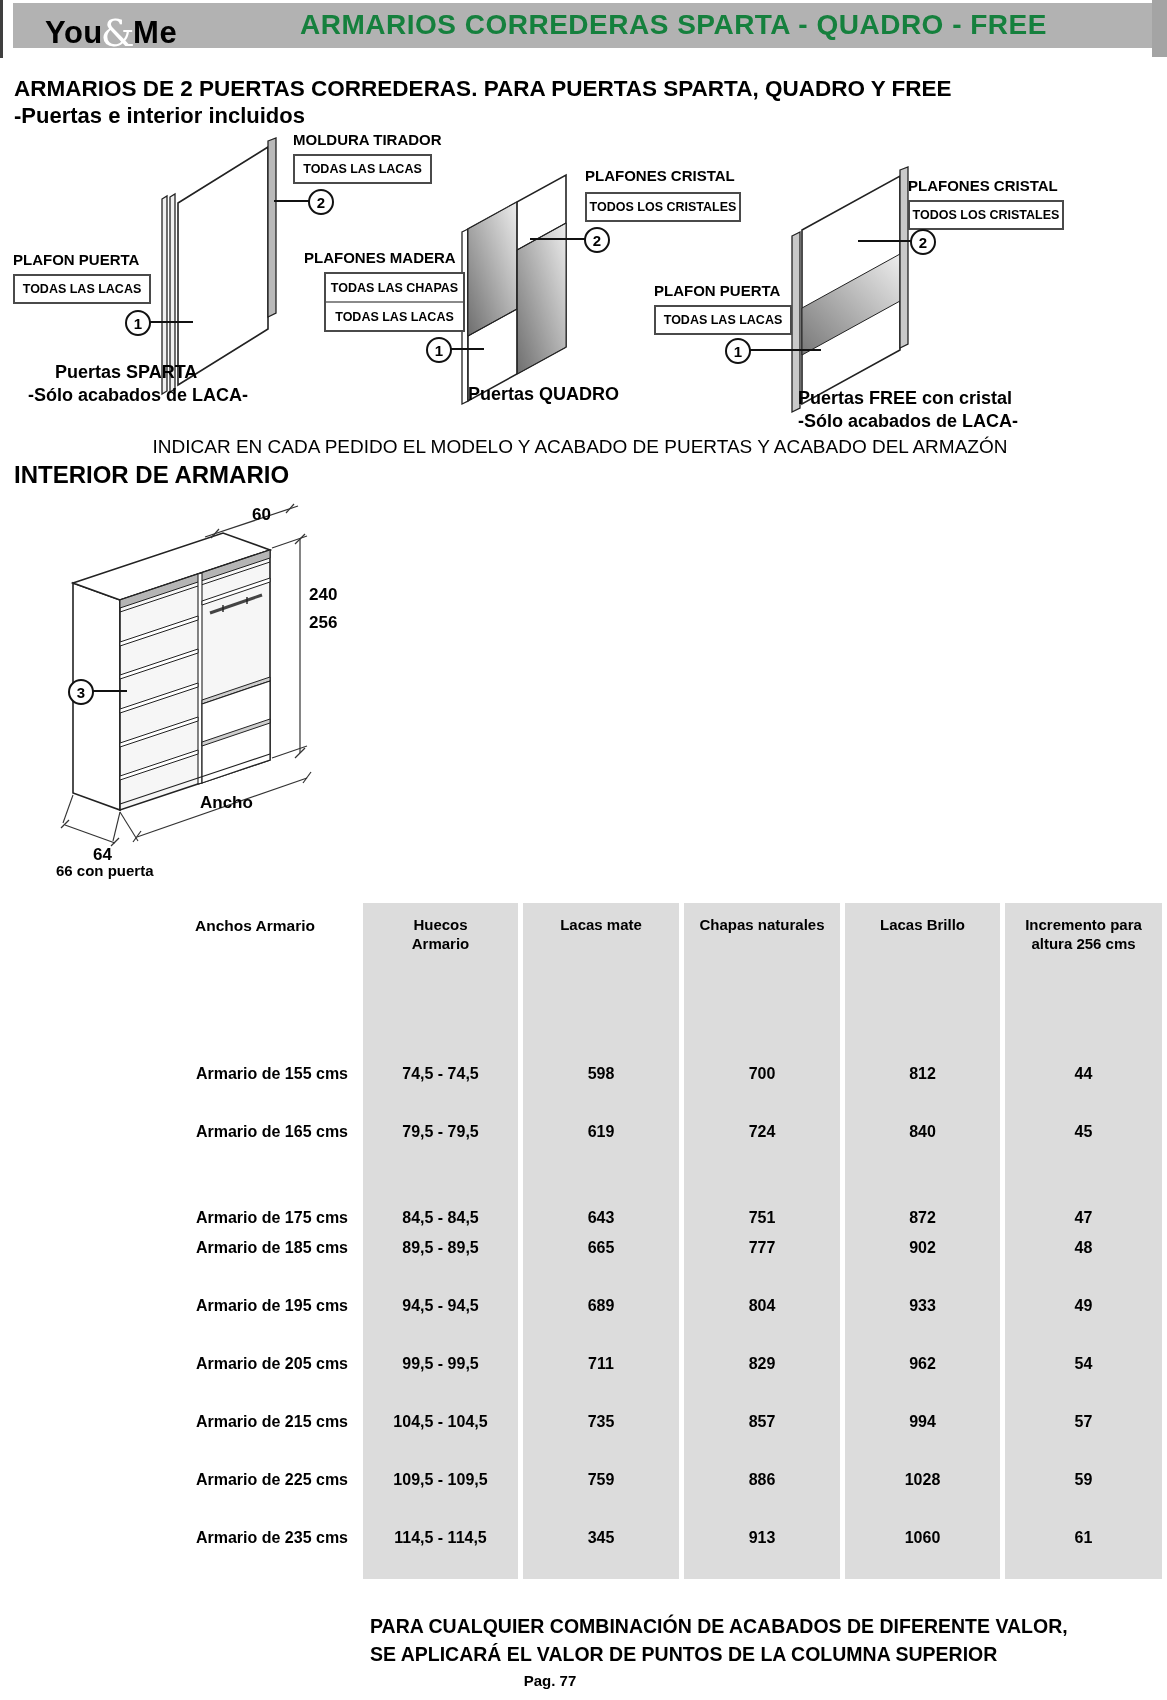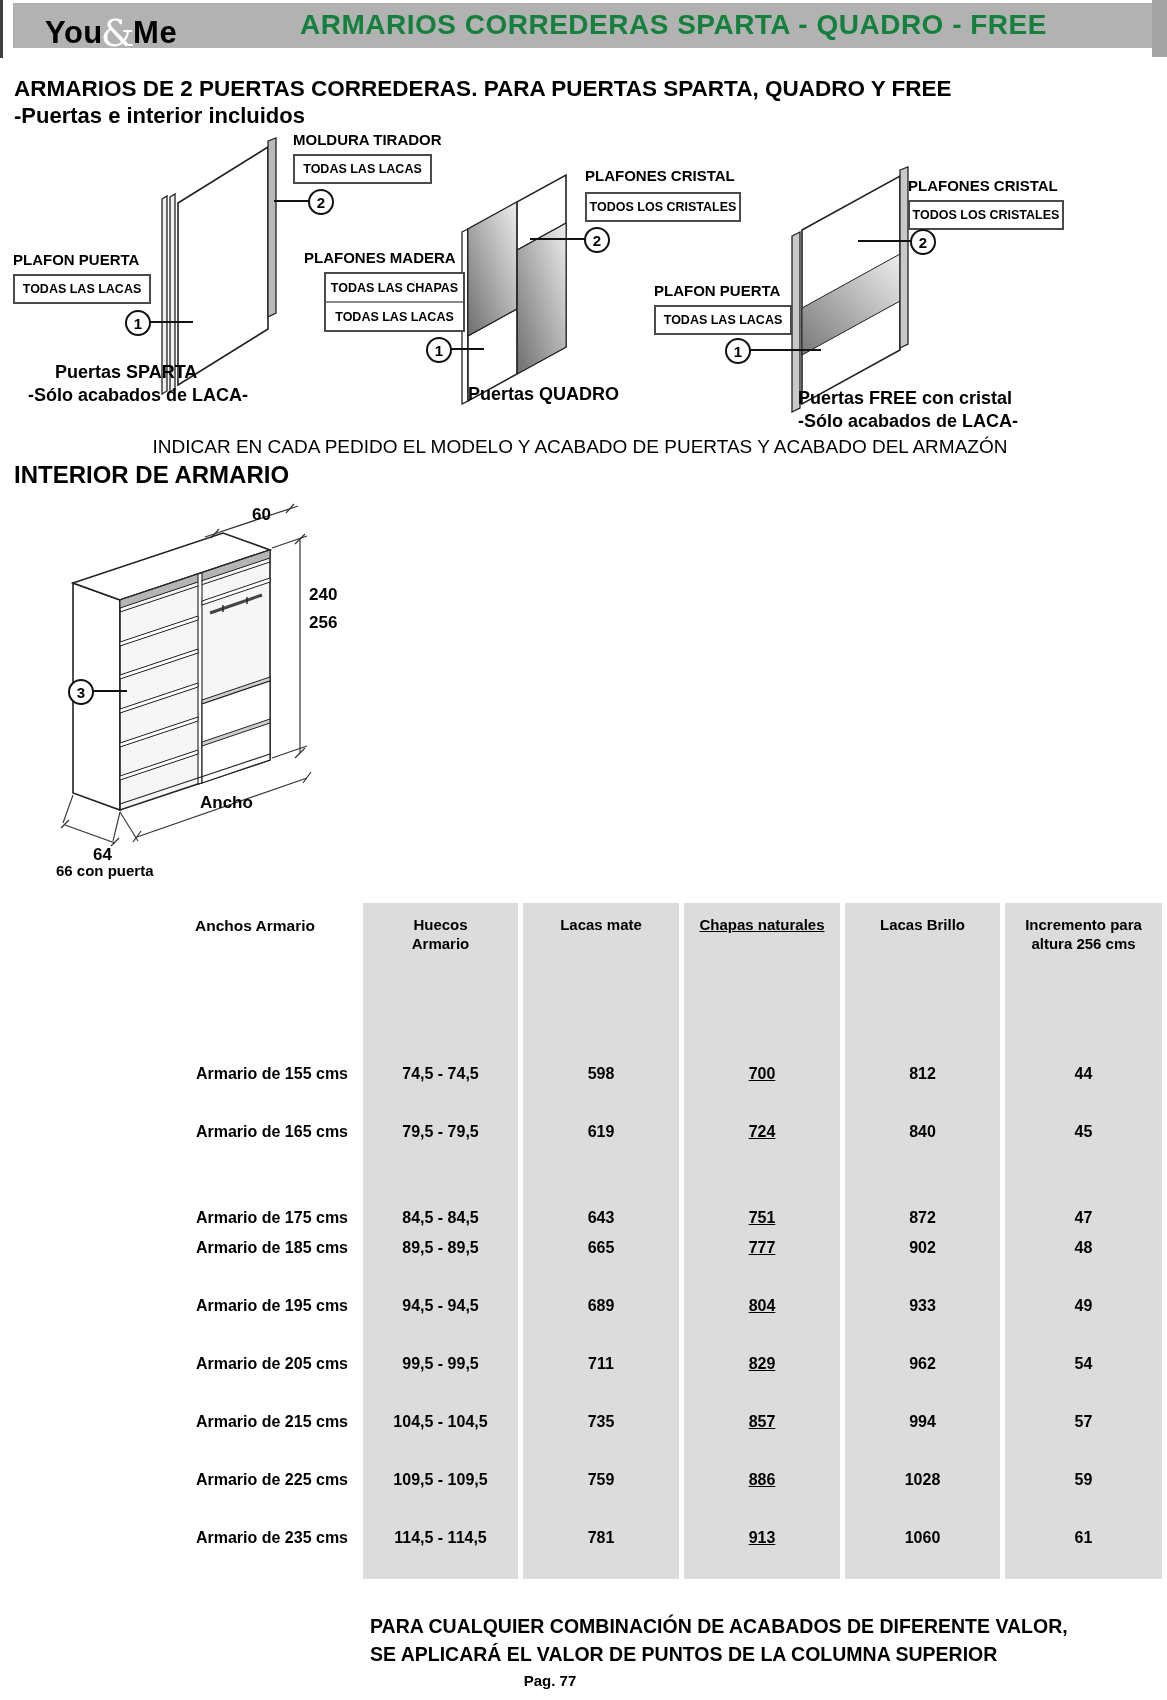--- a/index.html
+++ b/index.html
@@ -38,21 +38,21 @@
             padding:5px 8px 7px 8px;}
   #comp-box div{font-size:15px;font-weight:bold;line-height:19px;}
   
   .gcol{top:903px;height:676px;background:#dcdcdc;}
   .colhead{font-size:15px;font-weight:bold;text-align:center;line-height:19px;}
   #anchos-head{left:165px;top:917px;width:180px;text-align:center;font-size:15.5px;font-weight:bold;}
   .trow{position:absolute;left:0;width:1167px;height:22px;}
   .trow .rlabel{position:absolute;left:130px;width:218px;text-align:right;
                 font-size:16px;font-weight:bold;white-space:nowrap;}
   .trow .rval{position:absolute;text-align:center;font-size:16px;font-weight:bold;}
-  .c0{left:363px;width:155px;} .c1{left:523px;width:156px;} .c2{left:684px;width:156px;text-decoration:underline;}
+  .c0{left:363px;width:155px;} .c1{left:523px;width:156px;} .c2{left:684px;width:156px;}
   .c3{left:845px;width:155px;} .c4{left:1005px;width:157px;}
   
   #foot-note{left:370px;top:1612px;width:800px;font-size:19.5px;font-weight:bold;line-height:28px;}
   #page-num{left:440px;top:1672px;width:220px;text-align:center;font-size:15px;font-weight:bold;}
   svg{position:absolute;overflow:visible;}
 </style>
 </head>
 <body>
 
 <div id="page">
@@ -277,21 +277,21 @@
       <span class="rlabel">Armario de 225 cms</span>
       <span class="rval c0">109,5 - 109,5</span>
       <span class="rval c1">759</span>
       <span class="rval c2">886</span>
       <span class="rval c3">1028</span>
       <span class="rval c4">59</span>
     </div>
       <div class="trow" style="top: 1529px;">
       <span class="rlabel">Armario de 235 cms</span>
       <span class="rval c0">114,5 - 114,5</span>
-      <span class="rval c1">781</span>
+      <span class="rval c1">345</span>
       <span class="rval c2">913</span>
       <span class="rval c3">1060</span>
       <span class="rval c4">61</span>
     </div>
     </div>
 
   <div class="abs" id="foot-note">
     <div>PARA CUALQUIER COMBINACIÓN DE ACABADOS DE DIFERENTE VALOR,</div>
     <div>SE APLICARÁ EL VALOR DE PUNTOS DE LA COLUMNA SUPERIOR</div>
   </div>

